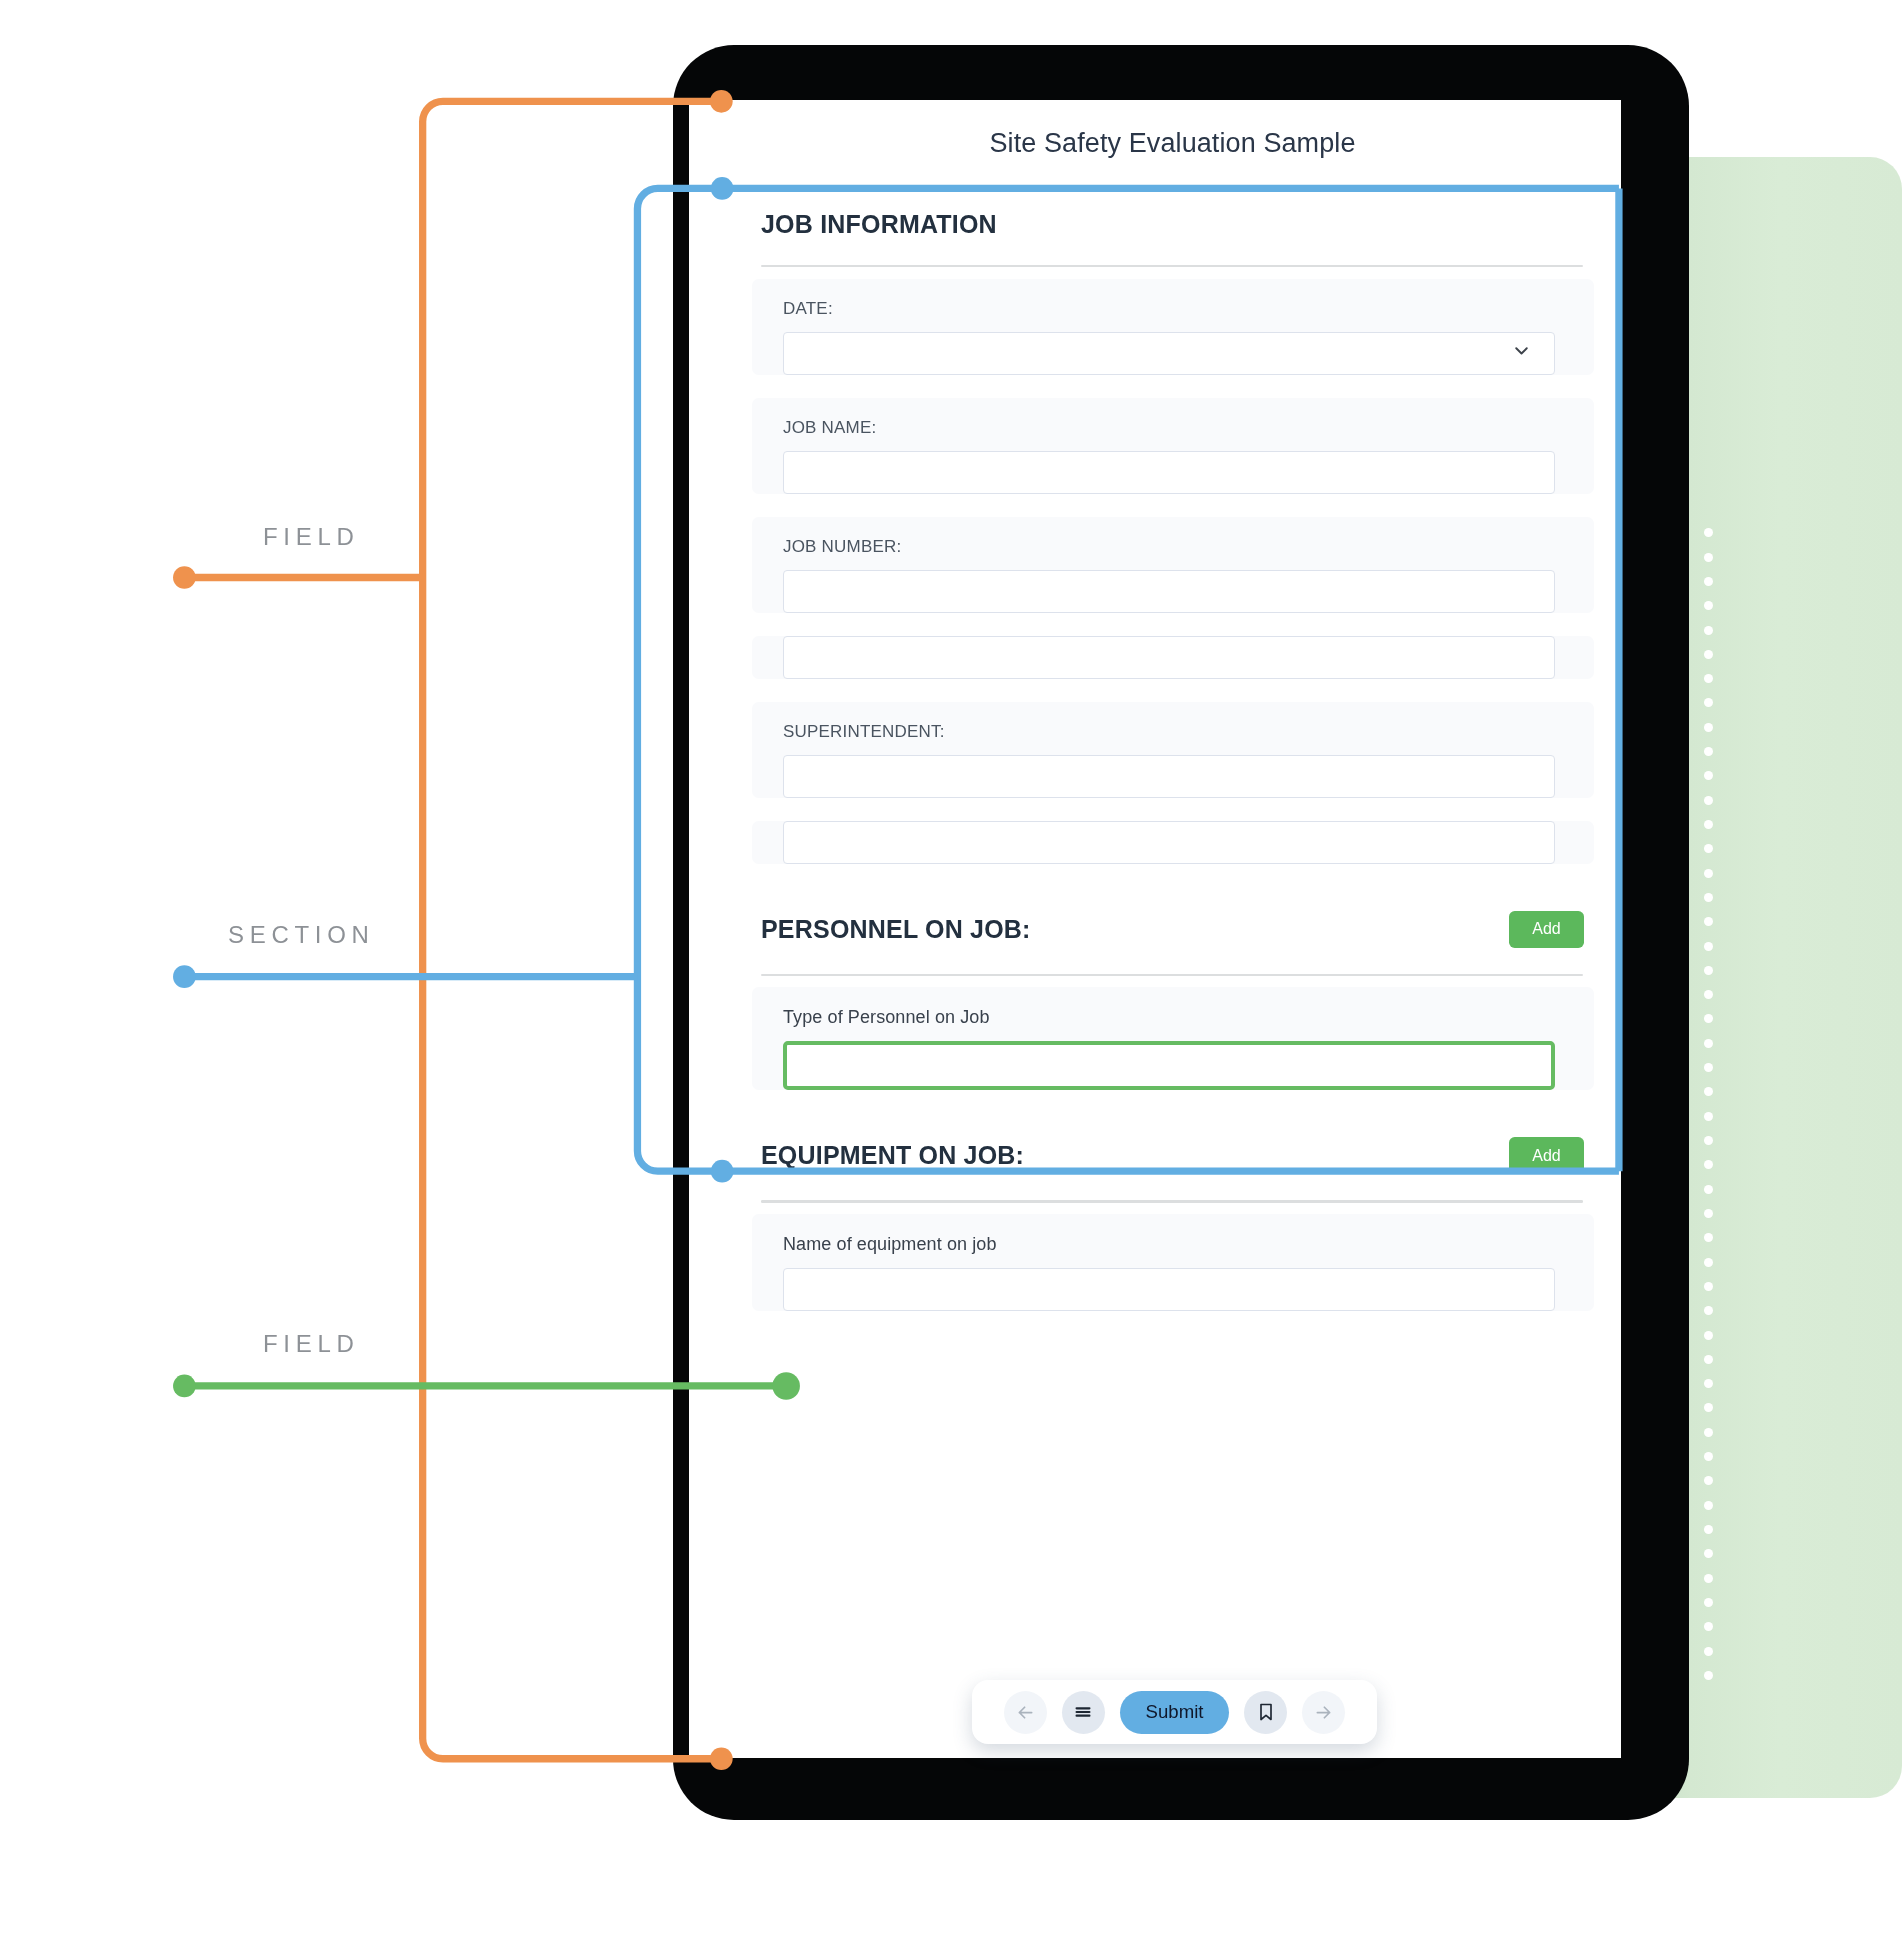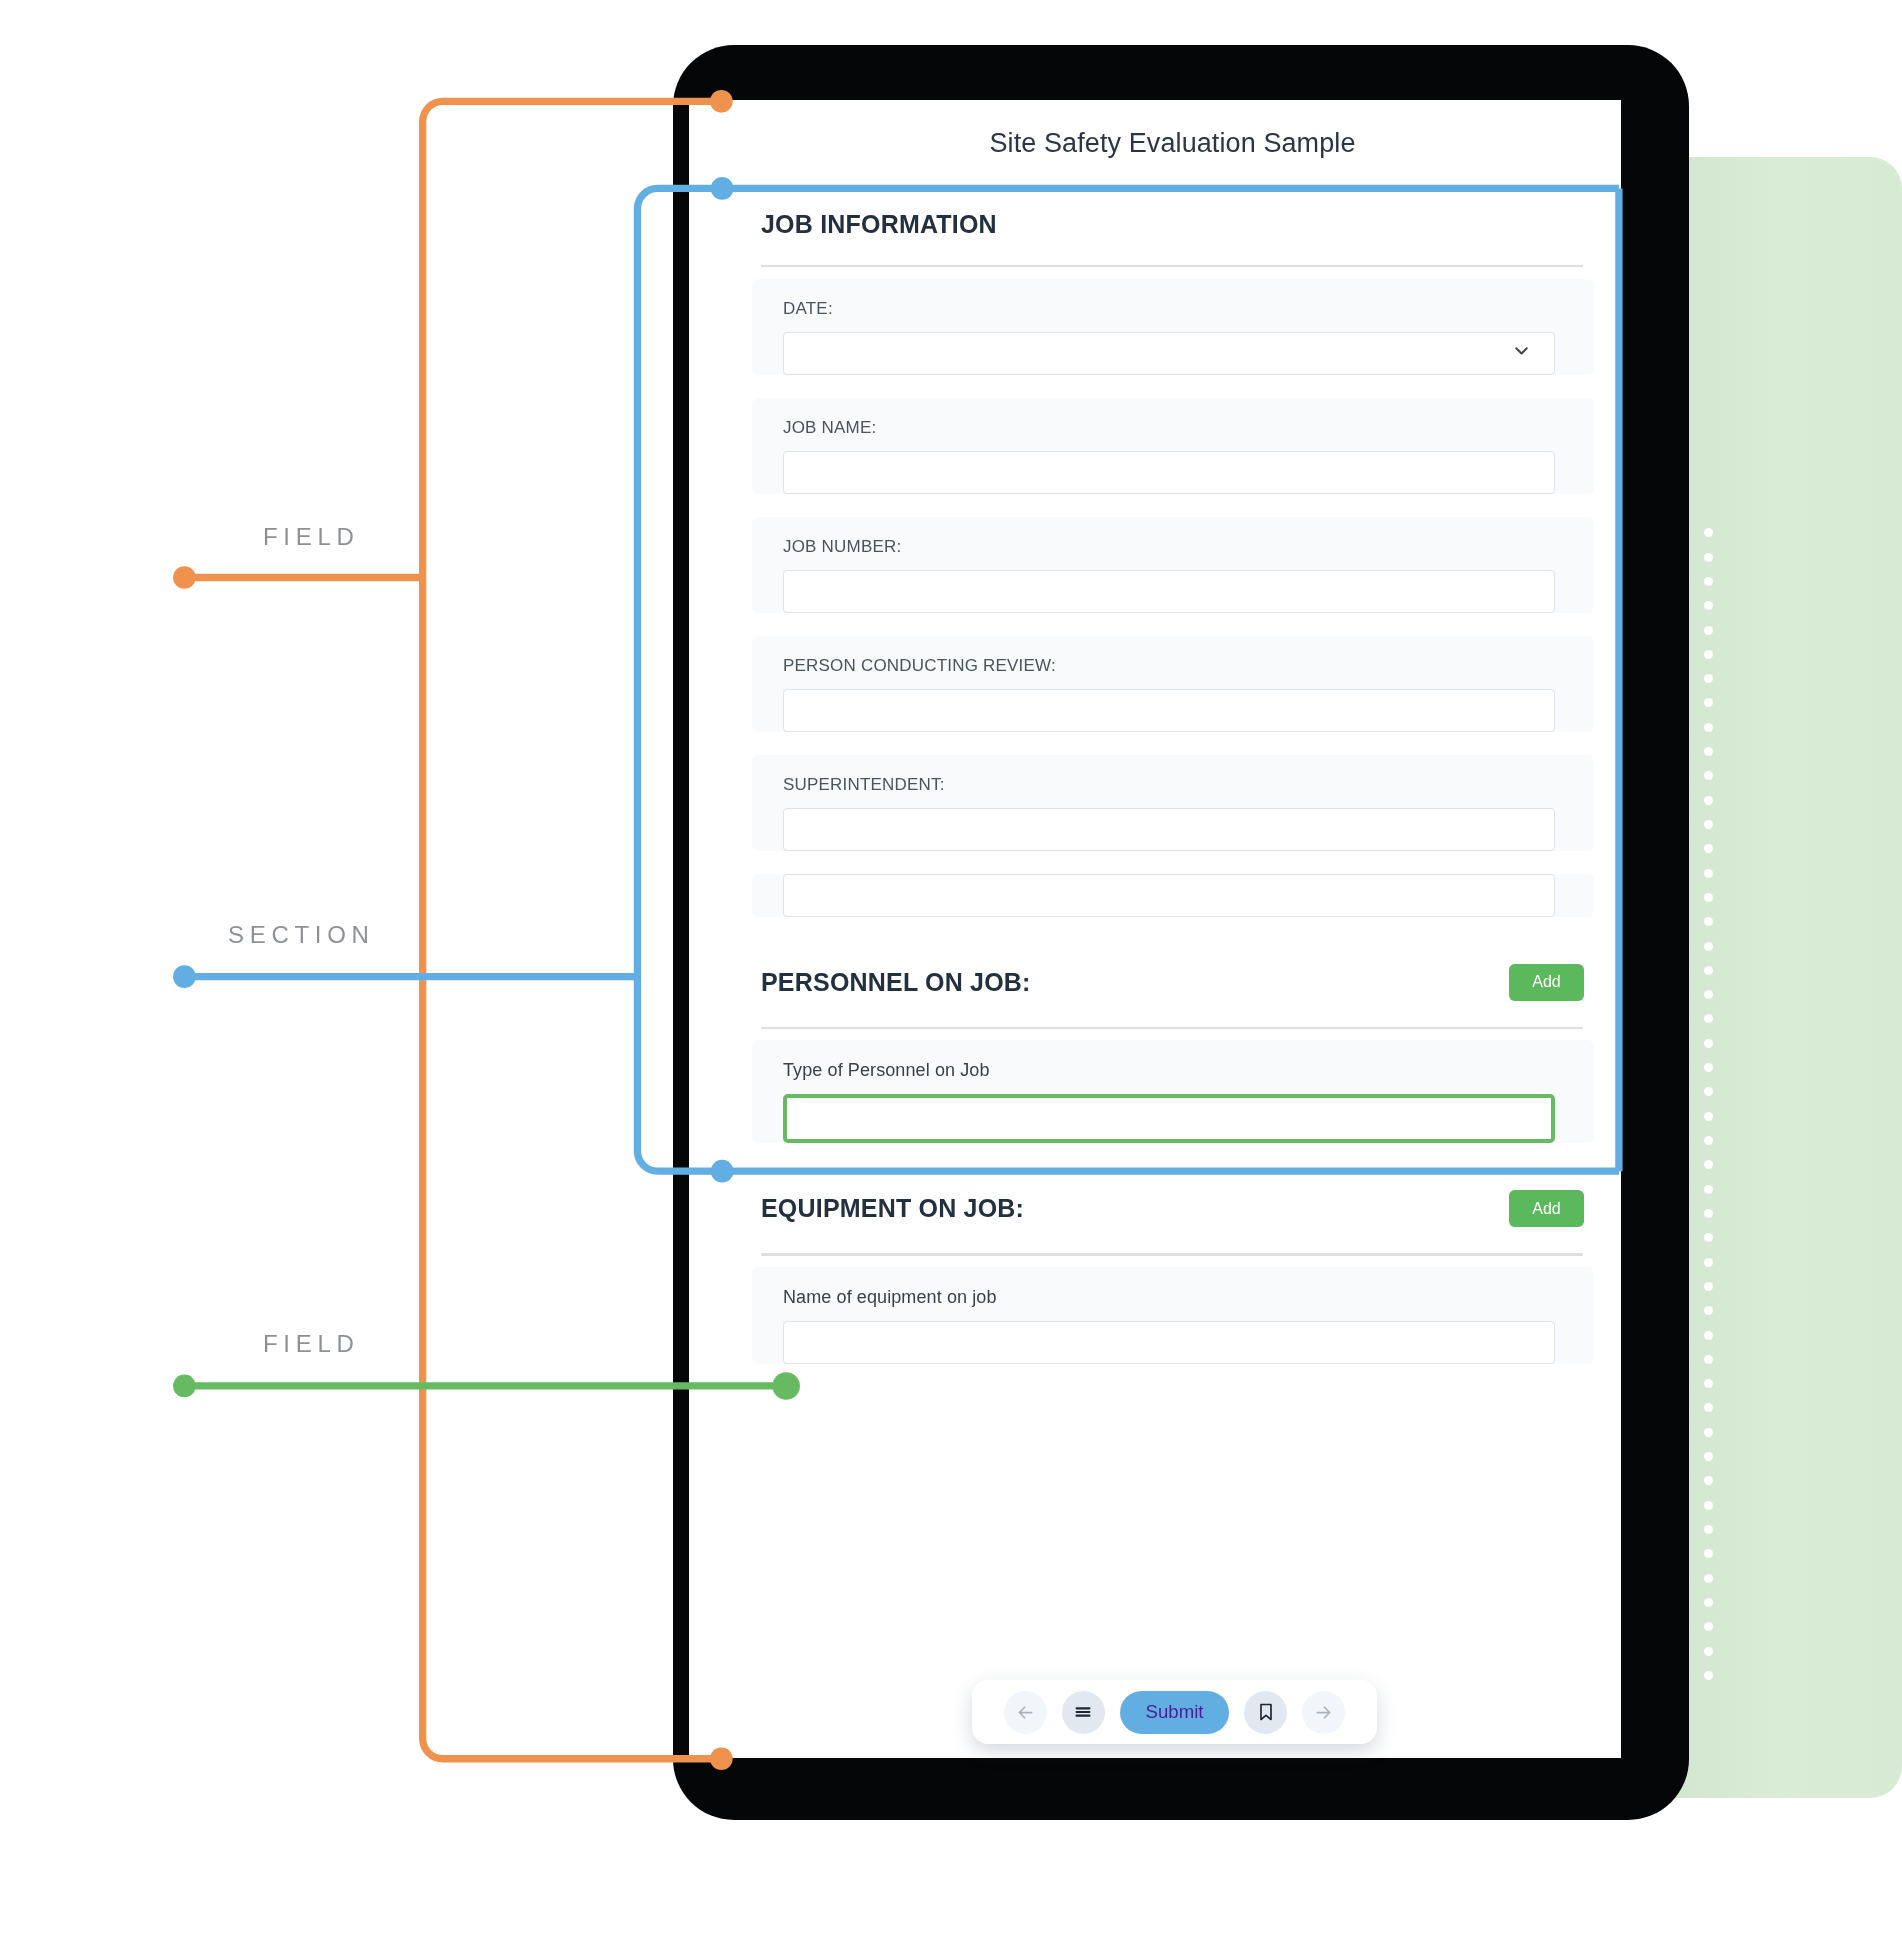--- a/index.html
+++ b/index.html
@@ -44,21 +44,21 @@
   .add-btn{width:75px;height:37px;background:#5cb85c;color:#ffffff;border:none;border-radius:5.7px;
       font-size:16px;font-family:"Liberation Sans",sans-serif;cursor:pointer;}
 
   
   .toolbar{position:absolute;left:972px;top:1680px;width:405px;height:64px;background:#ffffff;
       border-radius:16px;box-shadow:0 7.3px 19.4px rgba(60,80,110,0.22);
       display:flex;align-items:center;justify-content:center;gap:14.6px;}
   .tb-circle{width:43px;height:43px;border-radius:50%;background:#e2e8f0;
       display:flex;align-items:center;justify-content:center;cursor:pointer;}
   .tb-circle.faint{background:#f2f5f9;}
-  .tb-submit{height:43px;padding:0 26px;border-radius:21.5px;background:#62aee2;color:#4c1d95;
+  .tb-submit{height:43px;padding:0 26px;border-radius:21.5px;background:#62aee2;color:#0f172a;
       display:flex;align-items:center;justify-content:center;font-size:18.6px;cursor:pointer;}
 
   
   .anno-label{position:absolute;font-size:24px;color:#8d9196;letter-spacing:5.7px;font-weight:400;}
 
   svg.lines{position:absolute;left:0;top:0;width:1903px;height:1946px;pointer-events:none;}
 </style>
 </head>
 <body>
 
@@ -284,21 +284,20 @@
       </div>
       <div class="field-card">
         <div class="field-label">JOB NAME:</div>
         <div class="field-input"></div>
       </div>
       <div class="field-card">
         <div class="field-label">JOB NUMBER:</div>
         <div class="field-input"></div>
       </div>
       <div class="field-card">
-        <div class="field-label">PERSON CONDUCTING REVIEW:</div>
         <div class="field-input"></div>
       </div>
       <div class="field-card">
         <div class="field-label">SUPERINTENDENT:</div>
         <div class="field-input"></div>
       </div>
       <div class="field-card">
         <div class="field-input"></div>
       </div>
       <div class="sec-head row">

